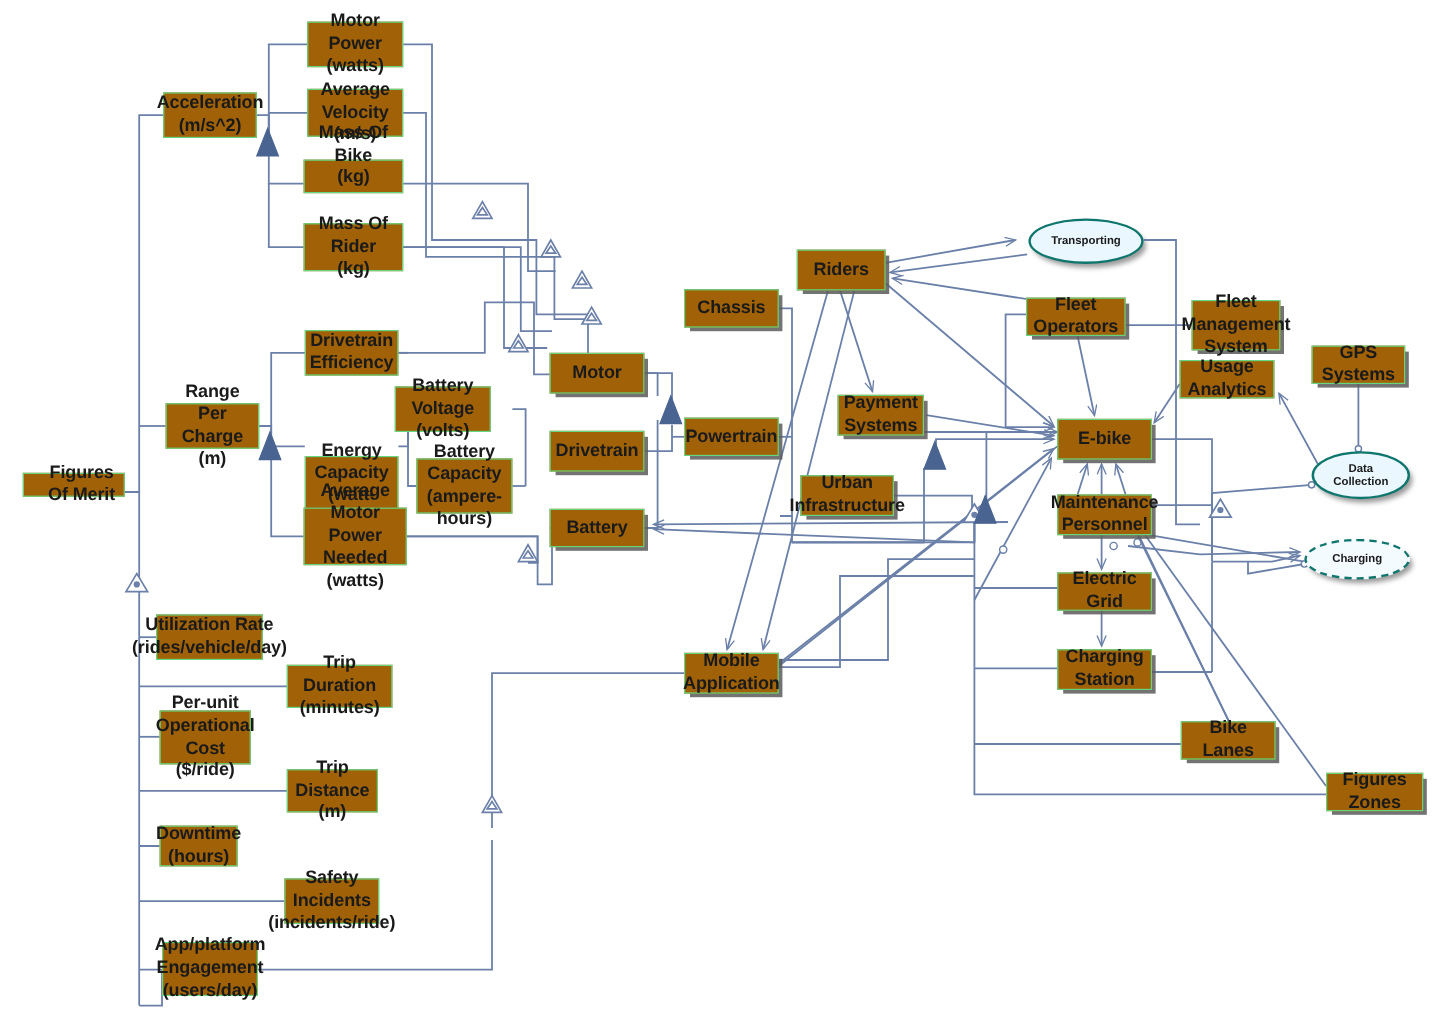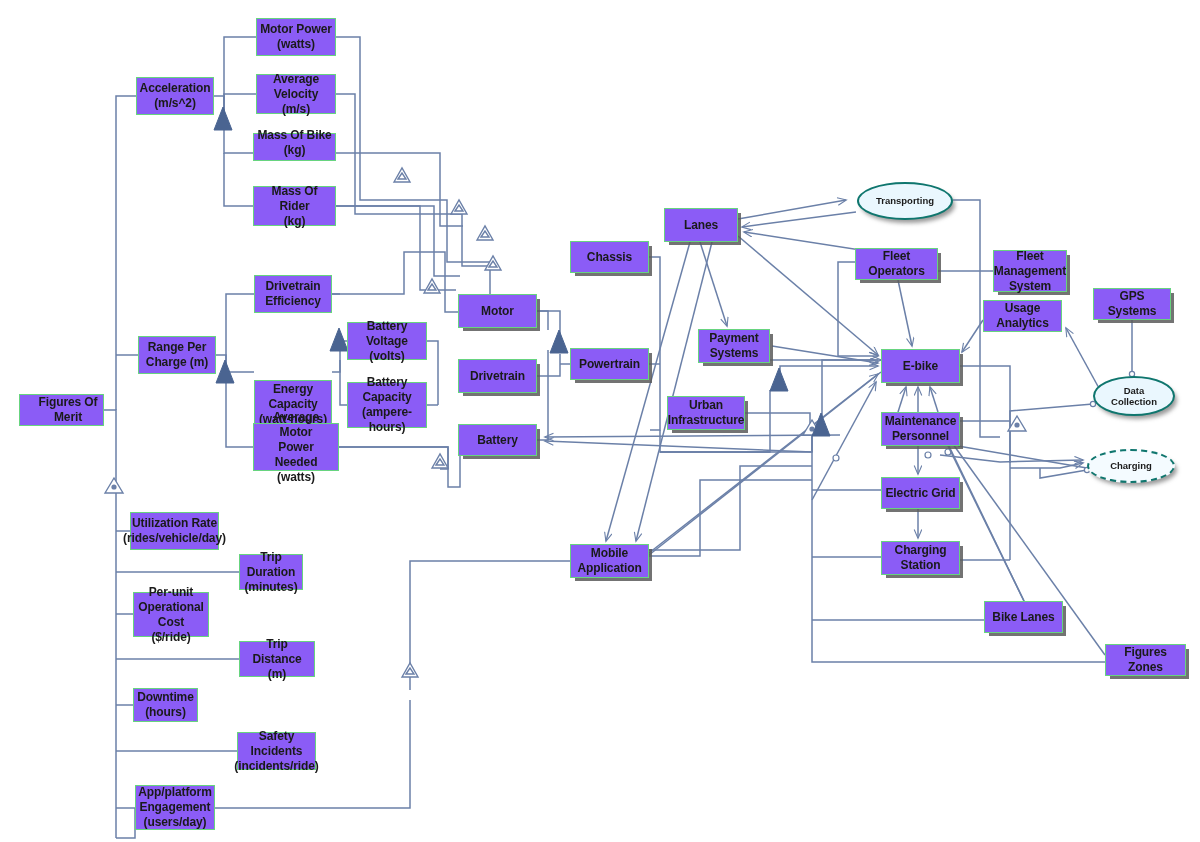--- a/index.html
+++ b/index.html
@@ -3,22 +3,22 @@
 <meta charset="utf-8">
 <style>
   html,body{margin:0;padding:0;background:#ffffff;}
   body{width:1200px;height:842px;overflow:hidden;
        font-family:"Liberation Sans","DejaVu Sans",sans-serif;}
   #canvas{position:relative;width:1200px;height:842px;background:#fff;}
   #wires{position:absolute;left:0;top:0;width:1200px;height:842px;}
 
   .node{position:absolute;box-sizing:border-box;display:flex;
         align-items:center;justify-content:center;text-align:center;
-        background:#8b5cf6;border:1.5px solid #67d47f;
-        color:#1a1a1a;font-weight:bold;font-size:12px;line-height:1.25;
+        background:#a16207;border:1.5px solid #67d47f;
+        color:#1a1a1a;font-weight:bold;font-size:15px;line-height:1.25;
         letter-spacing:-0.1px;padding:2px 3px;z-index:5;}
   .node.shadow{box-shadow:4px 4px 0 -1px rgba(90,90,90,.85);}
   .ellipse{position:absolute;box-sizing:border-box;display:flex;
         align-items:center;justify-content:center;text-align:center;
         background:#eaf7fe;border:2px solid #0f766e;border-radius:50%;
         color:#1a1a1a;font-weight:bold;font-size:9.5px;line-height:1.2;z-index:5;
         box-shadow:3px 4px 4px -1px rgba(120,120,120,.75);}
   .ellipse.dashed{border-style:dashed;background:#f4fbff;}
 </style>
 </head>
@@ -215,21 +215,21 @@
     <g fill="#4a6491" stroke="#4a6491" stroke-width="1">
       <path d="M224,130 L215,130 L224,107 L233,130 Z" transform="translate(-1,0)"></path>
       <path d="M226,383 L217,383 L226,360 L235,383 Z" transform="translate(-1,0)"></path>
       <path d="M340,351 L331,351 L340,328 L349,351 Z" transform="translate(-1,0)"></path>
       <path d="M560,353 L551,353 L560,330 L569,353 Z" transform="translate(-1,0)"></path>
       <path d="M822,436 L813,436 L822,413 L831,436 Z" transform="translate(-1,0)"></path>
       <path d="M780,391 L771,391 L780,368 L789,391 Z" transform="translate(-1,0)"></path>
     </g>
   </svg>
 
-<div class="node" style="left: 19px; top: 394px; width: 85px; height: 32px; padding-left: 16px;">
+<div class="node" style="left: 19px; top: 394px; width: 85px; height: 20px; padding-left: 16px;">
       <span>Figures Of Merit</span>
     </div>
     <div class="node" style="left: 136px; top: 77px; width: 78px; height: 38px;">
       <span>Acceleration<br>(m/s^2)</span>
     </div>
     <div class="node" style="left: 256px; top: 18px; width: 80px; height: 38px;">
       <span>Motor Power<br>(watts)</span>
     </div>
     <div class="node" style="left: 256px; top: 74px; width: 80px; height: 40px;">
       <span>Average<br>Velocity (m/s)</span>
@@ -245,30 +245,30 @@
     </div>
     <div class="node" style="left: 254px; top: 275px; width: 78px; height: 38px;">
       <span>Drivetrain<br>Efficiency</span>
     </div>
     <div class="node" style="left: 254px; top: 348px; width: 78px; height: 48px; margin-top: 32px;">
       <span>Energy<br>Capacity<br>(watt-hours)</span>
     </div>
     <div class="node" style="left: 253px; top: 423px; width: 86px; height: 48px;">
       <span>Average Motor<br>Power Needed<br>(watts)</span>
     </div>
-    <div class="node" style="left: 347px; top: 322px; width: 80px; height: 38px;">
+    <div class="node" style="left: 329px; top: 322px; width: 80px; height: 38px;">
       <span>Battery Voltage<br>(volts)</span>
     </div>
     <div class="node" style="left: 347px; top: 382px; width: 80px; height: 46px;">
       <span>Battery<br>Capacity<br>(ampere-hours)</span>
     </div>
     <div class="node" style="left: 130px; top: 512px; width: 89px; height: 38px;">
       <span>Utilization Rate<br>(rides/vehicle/day)</span>
     </div>
-    <div class="node" style="left: 239px; top: 554px; width: 64px; height: 36px;">
+    <div class="node" style="left: 239px; top: 554px; width: 88px; height: 36px;">
       <span>Trip Duration<br>(minutes)</span>
     </div>
     <div class="node" style="left: 133px; top: 592px; width: 76px; height: 45px;">
       <span>Per-unit<br>Operational<br>Cost ($/ride)</span>
     </div>
     <div class="node" style="left: 239px; top: 641px; width: 76px; height: 36px;">
       <span>Trip Distance<br>(m)</span>
     </div>
     <div class="node" style="left: 133px; top: 688px; width: 65px; height: 34px;">
       <span>Downtime<br>(hours)</span>
@@ -288,21 +288,21 @@
     <div class="node shadow" style="left: 458px; top: 424px; width: 79px; height: 32px;">
       <span>Battery</span>
     </div>
     <div class="node shadow" style="left: 570px; top: 241px; width: 79px; height: 32px;">
       <span>Chassis</span>
     </div>
     <div class="node shadow" style="left: 570px; top: 348px; width: 79px; height: 32px;">
       <span>Powertrain</span>
     </div>
     <div class="node shadow" style="left: 664px; top: 208px; width: 74px; height: 34px;">
-      <span>Lanes</span>
+      <span>Riders</span>
     </div>
     <div class="node shadow" style="left: 698px; top: 329px; width: 72px; height: 34px;">
       <span>Payment<br>Systems</span>
     </div>
     <div class="node shadow" style="left: 667px; top: 396px; width: 78px; height: 34px;">
       <span>Urban<br>Infrastructure</span>
     </div>
     <div class="node shadow" style="left: 570px; top: 544px; width: 79px; height: 34px;">
       <span>Mobile<br>Application</span>
     </div>

